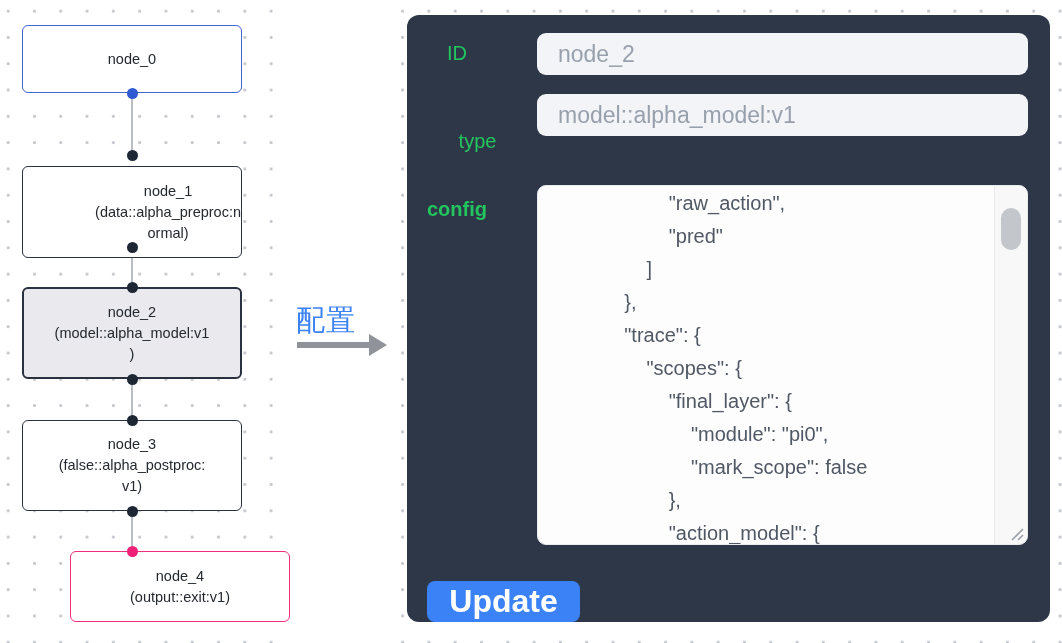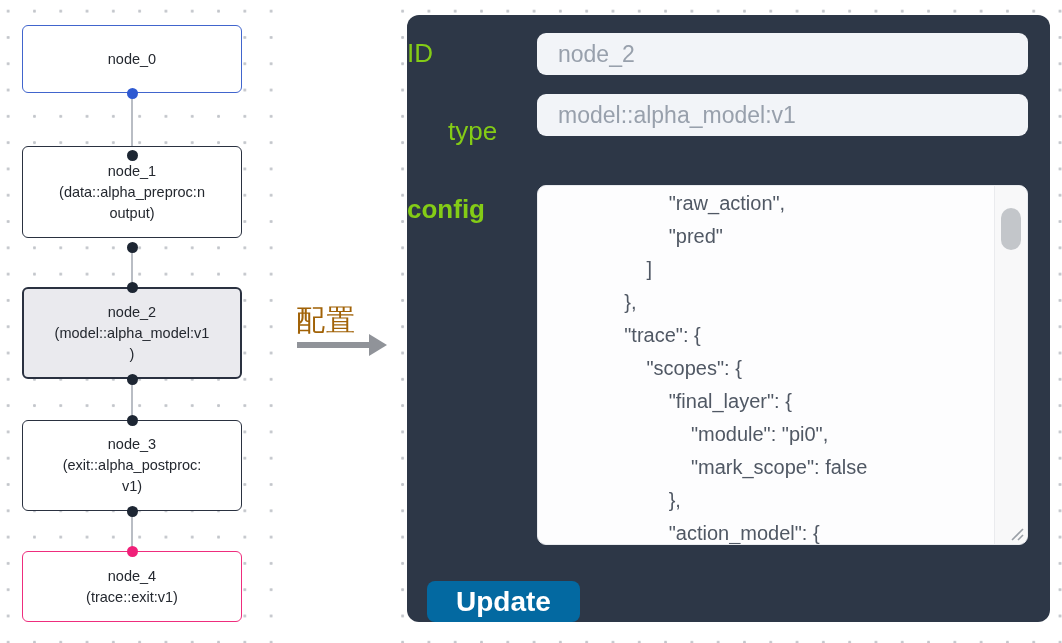--- a/index.html
+++ b/index.html
@@ -14,43 +14,43 @@
   .dot-mask { position:absolute; left:273px; top:0; width:118px; height:643px; background:#fff; }
 
   
   .node { position:absolute; left:22px; width:220px; background:#ffffff;
           border:1.5px solid #2a3140; border-radius:6px;
           display:flex; align-items:center; justify-content:center;
           text-align:center; color:#24282f; font-size:14.5px; line-height:21px; }
   .node .sub { white-space:pre-line; }
   .node-input    { border-color:#4165cd; }
   .node-selected { background:#eaeaee; border-width:2px; }
-  .node-output   { border-color:#ee2d7d; }
+  .node-output   { border-color:#ee2d7d;margin-left:48px; }
 
   .edge { position:absolute; left:130.5px; width:2px; background:#b9bdc4; }
   .port { position:absolute; left:126.5px; width:11px; height:11px; border-radius:50%; }
   .port-blue { background:#2f5ad2; }
   .port-dark { background:#1d2633; }
   .port-pink { background:#f02079; }
 
   
-  .cfg-label { position:absolute; left:296px; top:301px; font-size:29px; color:#a16207;
+  .cfg-label { position:absolute; left:296px; top:301px; font-size:29px; color:#3b82f6;
                letter-spacing:1px; }
   .arrow-shaft { position:absolute; left:297px; top:342px; width:72px; height:6px; background:#909399; }
   .arrow-head  { position:absolute; left:369px; top:334px; width:0; height:0;
                  border-left:18px solid #909399; border-top:11px solid transparent;
                  border-bottom:11px solid transparent; }
 
   
   .panel { position:absolute; left:407px; top:15px; width:643px; height:607px;
            background:#2d3747; border-radius:12px; }
-  .field-label { position:absolute; left:0; width:100px; text-align:left;
-                 color:#84cc16; font-size:26px; }
+  .field-label { position:absolute; left:0; width:100px; text-align:center;
+                 color:#22c55e; font-size:20px; }
   .lbl-id     { top:18px;  height:41px; line-height:41px; }
-  .lbl-type   { top:95px;  height:42px; line-height:42px;padding-left:41px; }
+  .lbl-type   { top:105px;  height:42px; line-height:42px;padding-left:41px; }
   .lbl-config { top:178px; height:33px; line-height:33px;font-weight:bold; }
 
   .text-input { position:absolute; left:130px; width:491px; height:42px;
                 background:#f2f4f8; border:none; outline:none; border-radius:9px;
                 color:#98a0ac; font-size:23px; padding:0 0 0 21px;
                 font-family:"Liberation Sans", sans-serif; }
   .inp-id   { top:18px; }
   .inp-type { top:79px; }
 
   .config-box { position:absolute; left:130px; top:170px; width:491px; height:360px;
@@ -59,66 +59,66 @@
                  padding:1px 0 0 14px; white-space:pre; overflow:hidden;
                  color:#505864; font-size:20px; line-height:33px; }
   .scroll-track { position:absolute; right:0; top:0; width:33px; height:100%;
                   background:#f8f8f9; border-left:1px solid #eaebee;
                   border-radius:0 9px 9px 0; }
   .scroll-thumb { position:absolute; right:6px; top:22px; width:20px; height:42px;
                   border-radius:10px; background:#c3c6ca; }
   .resize-handle { position:absolute; right:3px; bottom:3px; width:16px; height:16px; }
 
   .update-btn { position:absolute; left:20px; top:566px; width:153px; height:41px;
-                background:#0369a1; color:#ffffff; border:none; border-radius:8px;
-                font-size:28px; font-weight:600; cursor:pointer;
+                background:#3b82f6; color:#ffffff; border:none; border-radius:8px;
+                font-size:32px; font-weight:600; cursor:pointer;
                 font-family:"Liberation Sans", sans-serif; }
 </style>
 </head>
 <body>
 
 <div class="stage">
   <div class="dot-layer"></div>
   <div class="dot-mask"></div>
 
   <div class="edge" style="top:93px;height:62px;"></div>
   <div class="edge" style="top:247px;height:40px;"></div>
   <div class="edge" style="top:379px;height:41px;"></div>
   <div class="edge" style="top:511px;height:40px;"></div>
 
   <div class="node node-input" style="top:25px;height:68px;">
     <div>
       <div>node_0</div>
     </div>
   </div>
-  <div class="node" style="top:146px;height:92px;">
+  <div class="node" style="top:166px;height:92px;justify-content:flex-end;">
     <div>
       <div>node_1</div>
       <div class="sub">(data::alpha_preproc:n
-output)</div>
+ormal)</div>
     </div>
   </div>
   <div class="node node-selected" style="top:287px;height:92px;">
     <div>
       <div>node_2</div>
       <div class="sub">(model::alpha_model:v1
 )</div>
     </div>
   </div>
   <div class="node" style="top:420px;height:91px;">
     <div>
       <div>node_3</div>
-      <div class="sub">(exit::alpha_postproc:
+      <div class="sub">(false::alpha_postproc:
 v1)</div>
     </div>
   </div>
   <div class="node node-output" style="top:551px;height:71px;">
     <div>
       <div>node_4</div>
-      <div class="sub">(trace::exit:v1)</div>
+      <div class="sub">(output::exit:v1)</div>
     </div>
   </div>
 
   <div class="port port-blue" style="top:87.5px;"></div>
   <div class="port port-dark" style="top:149.5px;"></div>
   <div class="port port-dark" style="top:241.5px;"></div>
   <div class="port port-dark" style="top:281.5px;"></div>
   <div class="port port-dark" style="top:373.5px;"></div>
   <div class="port port-dark" style="top:414.5px;"></div>
   <div class="port port-dark" style="top:505.5px;"></div>

